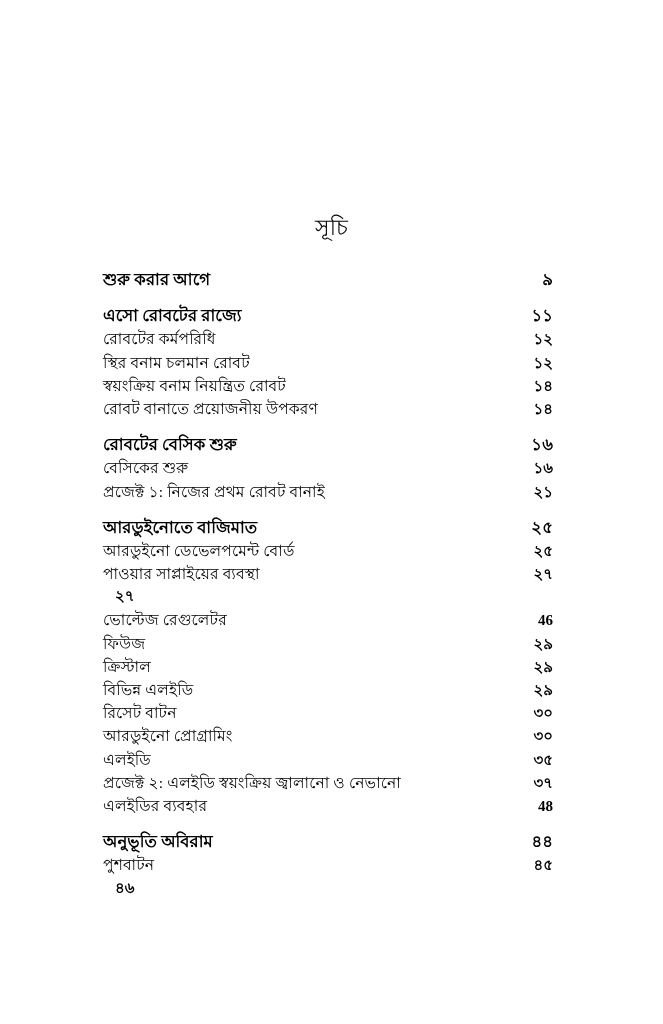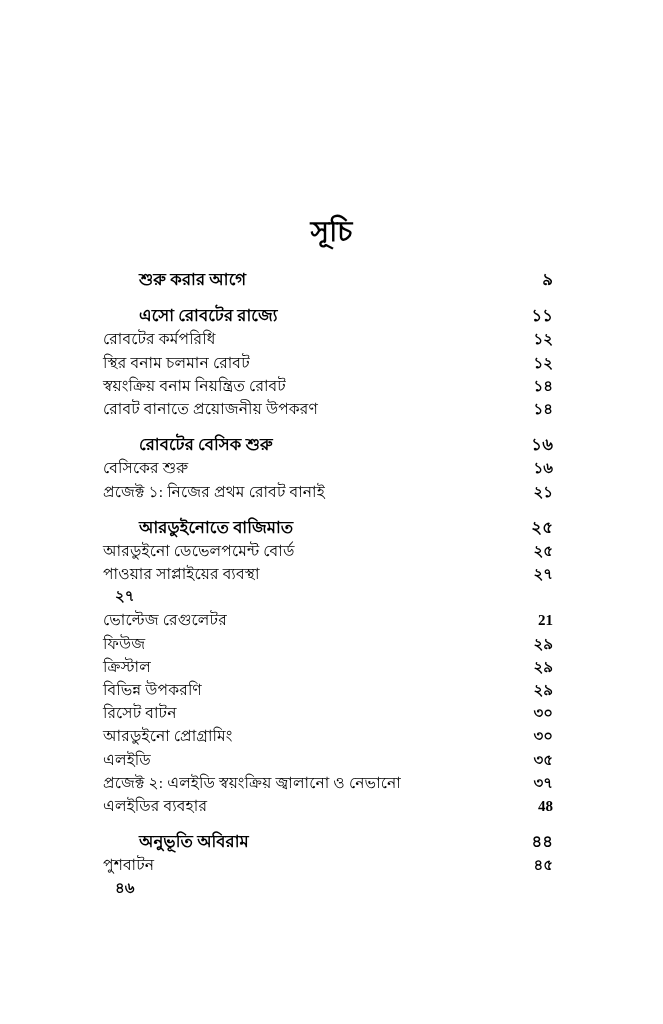--- a/index.html
+++ b/index.html
@@ -20,22 +20,22 @@
     background: #ffffff;
     overflow: hidden;
     box-sizing: border-box;
   }
   .toc-title {
     position: absolute;
     top: 215px;
     left: 0;
     width: 663px;
     text-align: center;
-    font-size: 28px;
-    font-weight: 700;
+    font-size: 22px;
+    font-weight: 400;
     letter-spacing: 0.2px;
     line-height: 1.2;
   }
   .toc-list {
     position: absolute;
     top: 268px;
     left: 103px;
     width: 450px;
   }
   .toc-row {
@@ -61,21 +61,20 @@
   }
   
   .toc-row.chapter {
     margin-top: 13px;
   }
   .toc-row.chapter .label,
   .toc-row.chapter .pageno {
     font-weight: 700;
     font-size: 16.5px;
     letter-spacing: 0.1px;
-    margin-left: 36px;
   }
   
   .toc-row.chapter.first {
     margin-top: 0;
   }
 </style>
 </head>
 <body>
 
 <div class="page">
@@ -129,32 +128,32 @@
       </div>
       <div class="toc-row">
         <span class="label">পাওয়ার সাপ্লাইয়ের ব্যবস্থা</span>
         <span class="pageno">২৭</span>
       </div>
       <div class="toc-row">
         <span class="pageno">২৭</span>
       </div>
       <div class="toc-row">
         <span class="label">ভোল্টেজ রেগুলেটর</span>
-        <span class="pageno">21</span>
+        <span class="pageno">46</span>
       </div>
       <div class="toc-row">
         <span class="label">ফিউজ</span>
         <span class="pageno">২৯</span>
       </div>
       <div class="toc-row">
         <span class="label">ক্রিস্টাল</span>
         <span class="pageno">২৯</span>
       </div>
       <div class="toc-row">
-        <span class="label">বিভিন্ন উপকরণি</span>
+        <span class="label">বিভিন্ন এলইডি</span>
         <span class="pageno">২৯</span>
       </div>
       <div class="toc-row">
         <span class="label">রিসেট বাটন</span>
         <span class="pageno">৩০</span>
       </div>
       <div class="toc-row">
         <span class="label">আরডুইনো প্রোগ্রামিং</span>
         <span class="pageno">৩০</span>
       </div>

